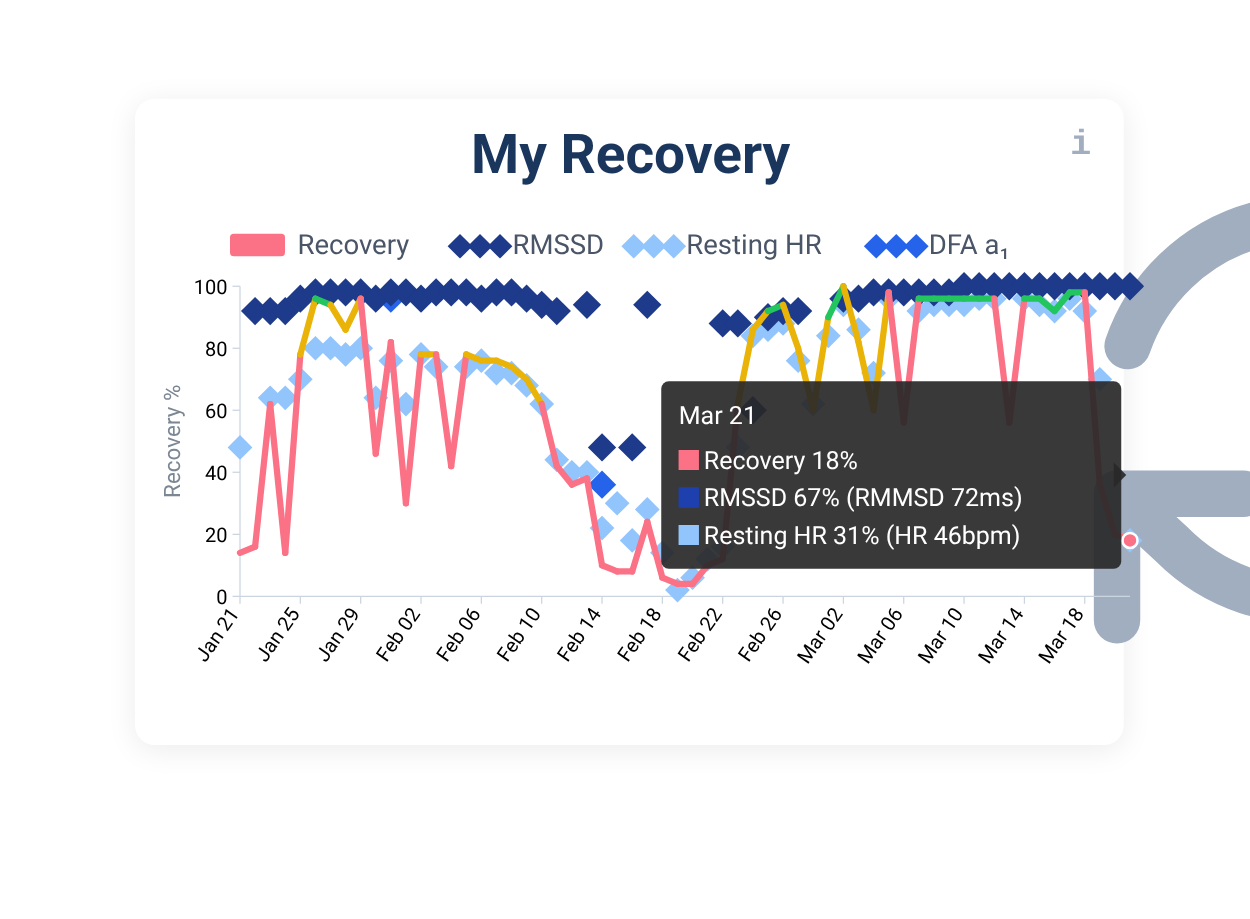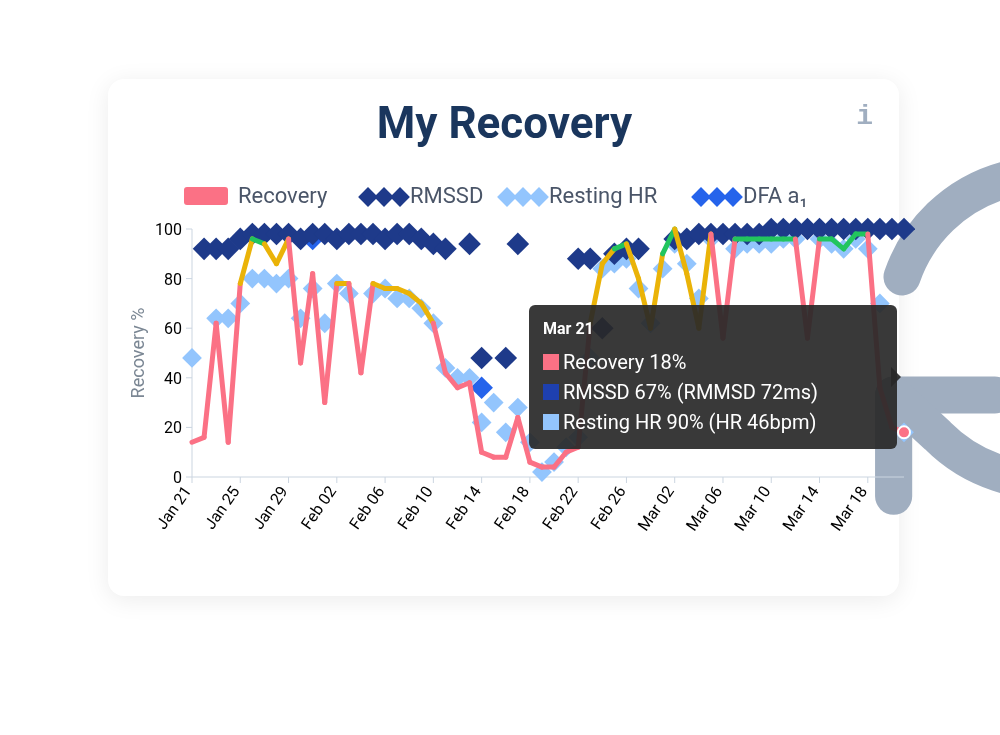--- a/index.html
+++ b/index.html
@@ -8,21 +8,21 @@
   .title-row{position:absolute;left:0;right:0;top:18px;height:56px;text-align:center;}
   .title{display:inline-block;font-size:44px;font-weight:700;color:#1a365d;vertical-align:middle;margin-left:20px;}
   .refresh{display:inline-block;vertical-align:middle;margin-left:14px;color:#a0aec0;position:relative;top:2px;}
   .info{position:absolute;right:26px;top:22px;color:#a0aec0;font:bold 28px "Courier New",monospace;}
   .chart{position:absolute;left:16px;top:98px;width:791px;height:405px;}
   svg{position:absolute;left:0;top:0;width:791px;height:405px;}
   .legend text{font-size:22px;fill:#4a5568;}
   .ytitle{font-size:18px;fill:#7b8794;}
   .series-recovery{fill:none;stroke-linejoin:round;stroke-width:5;}
   .tooltip{position:absolute;background:rgba(40,40,40,0.92);color:#fff;border-radius:6px;padding:12px 14px;font-size:20px;line-height:1.5;pointer-events:none;}
-  .tooltip .tt-title{font-weight:700;margin-bottom:6px;font-size:16px;}
+  .tooltip .tt-title{font-weight:400;margin-bottom:6px;font-size:20px;}
   .tooltip .row{display:flex;align-items:center;gap:4px;}
   .tooltip .sw{width:16px;height:16px;border:2px solid;box-sizing:border-box;}
   .tooltip .sw.rec{border-color:#fb7185;background:#fb7185;}
   .tooltip .sw.rms{border-color:#1e40af;background:#1e40af;}
   .tooltip .sw.rhr{border-color:#93c5fd;background:#93c5fd;}
   .tooltip::after{content:"";position:absolute;top:50%;right:-14px;margin-top:-10px;border:10px solid transparent;border-left-color:rgba(40,40,40,0.92);}
 </style>
 </head>
 <body>
 
@@ -285,19 +285,19 @@
             <div class="row">
               <span class="sw rec"></span>
               <span>Recovery 18%</span>
             </div>
             <div class="row">
               <span class="sw rms"></span>
               <span>RMSSD 67% (RMMSD 72ms)</span>
             </div>
             <div class="row">
               <span class="sw rhr"></span>
-              <span>Resting HR 90% (HR 46bpm)</span>
+              <span>Resting HR 31% (HR 46bpm)</span>
             </div>
           </div>
       </div>
     </div>
   </div>
 </div>
 
 </body></html>

